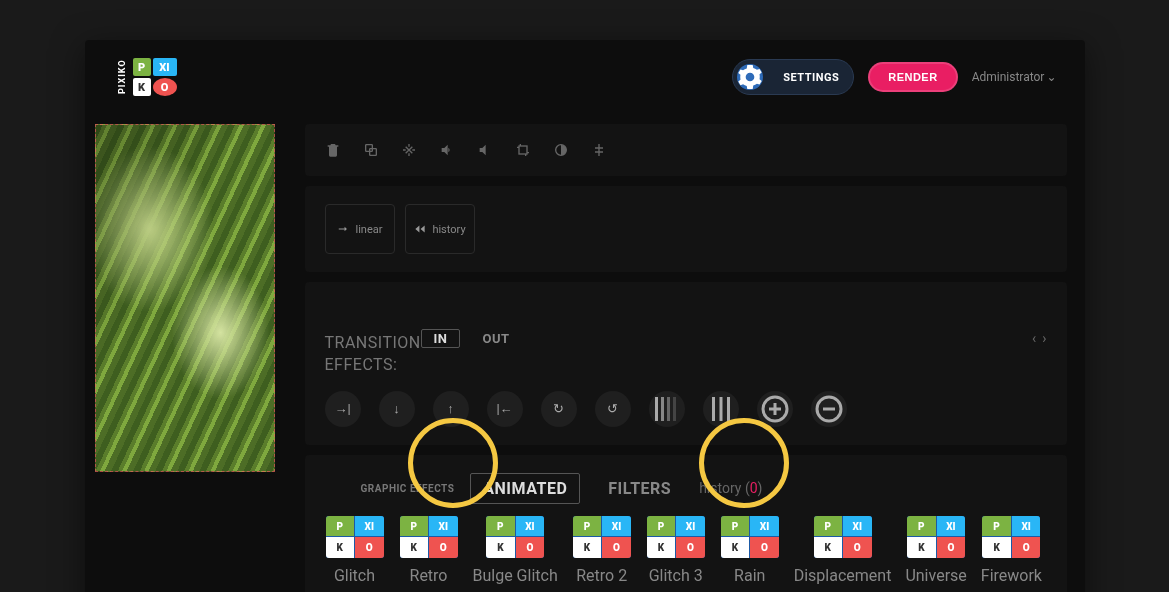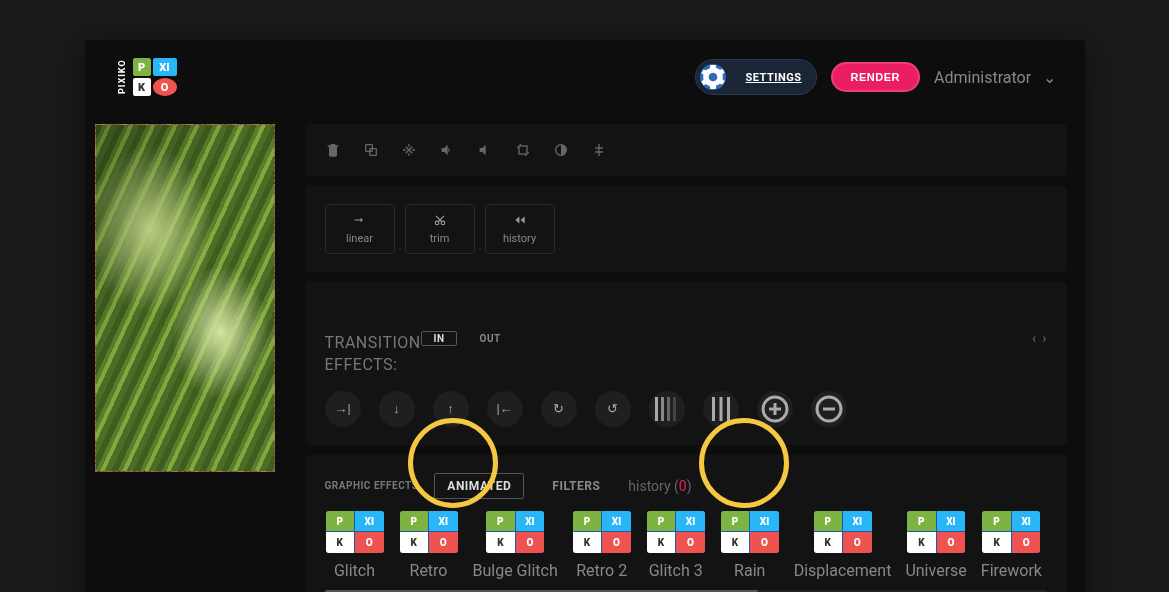--- a/index.html
+++ b/index.html
@@ -38,33 +38,33 @@
     .logo-sq.k { background:#fff; color:#333; }
     .logo-sq.o { background:#ef5350; border-radius:50%; }
     .logo-txt { grid-row: 1 / 3; display:flex; align-items:center; justify-content:center; font-size:9px; font-weight:700; letter-spacing:1px; color:#fff; writing-mode:vertical-rl; transform:rotate(180deg); }
     .header-right { display:flex; align-items:center; gap: 14px; }
     .settings-pill {
       display:flex; align-items:center; gap:20px;
       background: #1a2535;
       border: 1px solid #2a3a52;
       border-radius: 20px;
       padding: 4px 14px 4px 4px;
-      font-size: 11px; font-weight:700; letter-spacing:0.5px; color:#fff;text-decoration:underline;
+      font-size: 11px; font-weight:700; letter-spacing:0.5px; color:#fff;
     }
     .gear-circle { width:26px; height:26px; background:#2e6bb8; border-radius:50%; display:flex; align-items:center; justify-content:center; }
     .render-btn {
       background: #e91e63;
       border: 2px solid rgba(255,255,255,0.15);
       color:#fff;
       border-radius: 20px;
       padding: 7px 18px;
       font-size:11px; font-weight:700; letter-spacing:0.5px;
       cursor:pointer;
     }
-    .user-dd { font-size:16px; color:#888; display:flex; align-items:flex-start; gap:12px; }
+    .user-dd { font-size:12px; color:#888; display:flex; align-items:flex-start; gap:2px; }
     .main-area { display:flex; gap:20px; padding: 10px 0 30px 0; }
     .canvas-col { width: 200px; display:flex; justify-content:center; }
     .canvas-img {
       width: 180px; height: 348px;
       border: 1px dashed rgba(255,80,100,0.6);
       background:
         linear-gradient(120deg, rgba(0,0,0,0.25), transparent 40%),
         radial-gradient(ellipse 60% 40% at 30% 30%, #c5d88a 0%, transparent 60%),
         radial-gradient(ellipse 50% 35% at 70% 60%, #d4e3a0 0%, transparent 55%),
         repeating-linear-gradient(115deg, #3e5e1f 0 6px, #5a7d2b 6px 10px, #7fa83e 10px 14px, #4d6d26 14px 20px);
@@ -79,37 +79,37 @@
     }
     .panel-title { font-size:10px; font-weight:700; letter-spacing:0.5px; color:#777; margin-bottom:14px; }
     .panel-title .count { color:#e91e63; }
     .action-icons { display:flex; gap:22px; }
     .act-icon { width:16px; height:16px; color:#666; display:flex; align-items:center; justify-content:center; cursor:pointer; }
     .time-effects { display:flex; gap:10px; }
     .te-btn {
       width:70px; height:50px;
       border: 1px solid #2a2a2a;
       border-radius:4px;
-      display:flex; flex-direction:column; align-items:center; justify-content:center; gap:5px;
+      display:flex; align-items:center; justify-content:center; gap:5px;
       font-size:11px; color:#888; cursor:pointer;
       background:transparent;
     }
     .te-btn.selected { border-color:#555; }
     .te-icon { width:14px; height:14px; color:#999; }
     .transition-row { display:flex; align-items:center; gap:18px; }
     .trans-head { font-size:16px; font-weight:400; letter-spacing:0.5px; color:#777; line-height:1.4; width:78px;margin-top:32px; }
     .io-tabs { display:flex; gap:10px; align-items:center; }
-    .io-tab { font-size:10px; font-weight:700; letter-spacing:0.5px; color:#888; padding:1px 12px; border-radius:2px; cursor:pointer;text-align:right; }
+    .io-tab { font-size:13px; font-weight:700; letter-spacing:0.5px; color:#888; padding:1px 12px; border-radius:2px; cursor:pointer;text-align:right; }
     .io-tab.active { border:1px solid #555; color:#ddd; }
     .trans-nav { margin-left:auto; display:flex; gap:6px; color:#666; font-size:14px; }
     .trans-icons { display:flex; gap:18px; margin-top:14px; }
     .ti-btn { width:36px; height:36px; border-radius:50%; background:#1f1f1f; display:flex; align-items:center; justify-content:center; cursor:pointer; color:#aaa; font-size:13px; }
     .gfx-head { display:flex; align-items:center; gap:16px; margin-bottom:12px; }
-    .gfx-title { font-size:10px; font-weight:700; letter-spacing:0.5px; color:#777; }
-    .gfx-tab { font-size:12px; font-weight:700; letter-spacing:0.5px; color:#888; padding:5px 12px; cursor:pointer;text-align:center; }
+    .gfx-title { font-size:10px; font-weight:700; letter-spacing:0.5px; color:#777;margin-left:36px; }
+    .gfx-tab { font-size:16px; font-weight:700; letter-spacing:0.5px; color:#888; padding:5px 12px; cursor:pointer;text-align:center; }
     .gfx-tab.active { border:1px solid #555; border-radius:2px; color:#ddd; }
     .gfx-history { font-size:14px; color:#666; }
     .gfx-history .count { color:#e91e63; }
     .gfx-strip { display:flex; gap:14px; overflow:hidden; padding-bottom:6px; position:relative; }
     .gfx-item { display:flex; flex-direction:column; align-items:center; gap:8px; min-width:60px; }
     .gfx-thumb {
       width:58px; height:42px;
       border-radius:3px;
       display:grid;
       grid-template-columns: 1fr 1fr;
@@ -225,28 +225,20 @@
 
       <div class="panel">
         <div class="time-effects">
           <div class="te-btn">
             <span class="te-icon"><svg viewBox="0 0 24 24" fill="currentColor">
                   <path d="M3 12h14l-4-4v3H3v2h10v3l4-4"></path>
                 </svg></span>
             <span>linear</span>
           </div>
           <div class="te-btn">
-            <span class="te-icon"><svg viewBox="0 0 24 24" fill="none" stroke="currentColor" stroke-width="2">
-                  <circle cx="7" cy="17" r="3"></circle>
-                  <circle cx="17" cy="17" r="3"></circle>
-                  <path d="M9 15L19 5M15 15L5 5"></path>
-                </svg></span>
-            <span>trim</span>
-          </div>
-          <div class="te-btn">
             <span class="te-icon"><svg viewBox="0 0 24 24" fill="currentColor">
                   <path d="M11 6L4 12l7 6V6zm9 0l-7 6 7 6V6z"></path>
                 </svg></span>
             <span>history</span>
           </div>
         </div>
       </div>
 
       <div class="panel">
         <div class="transition-row">

